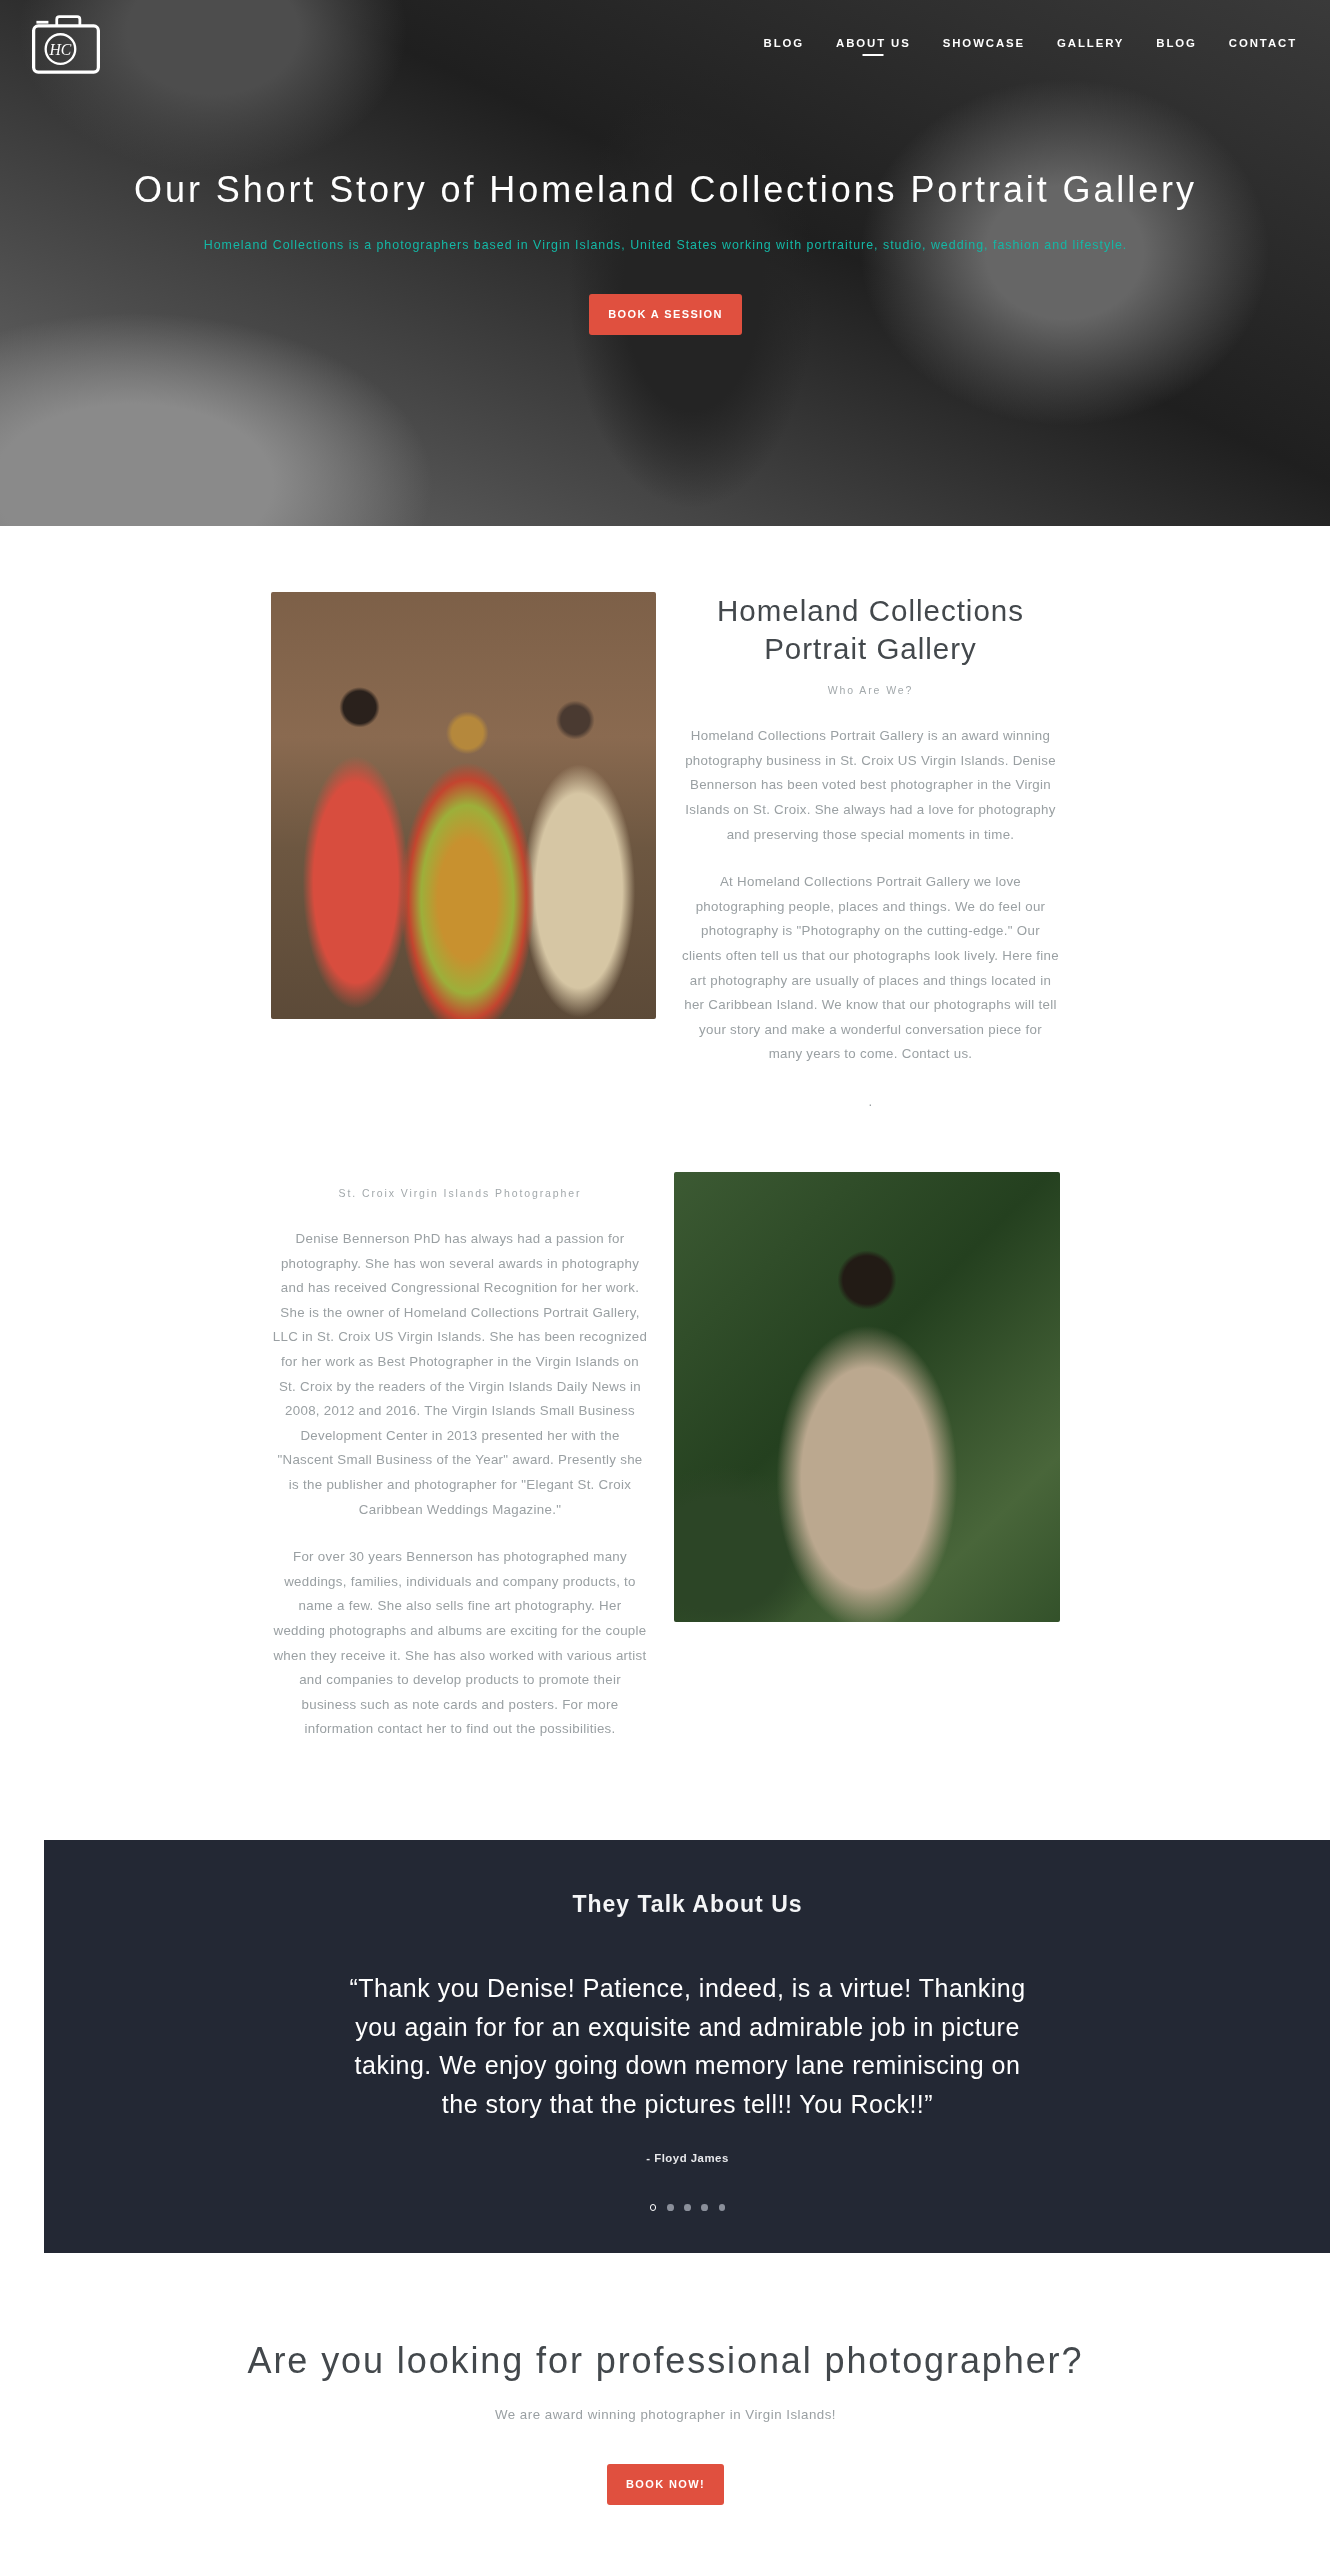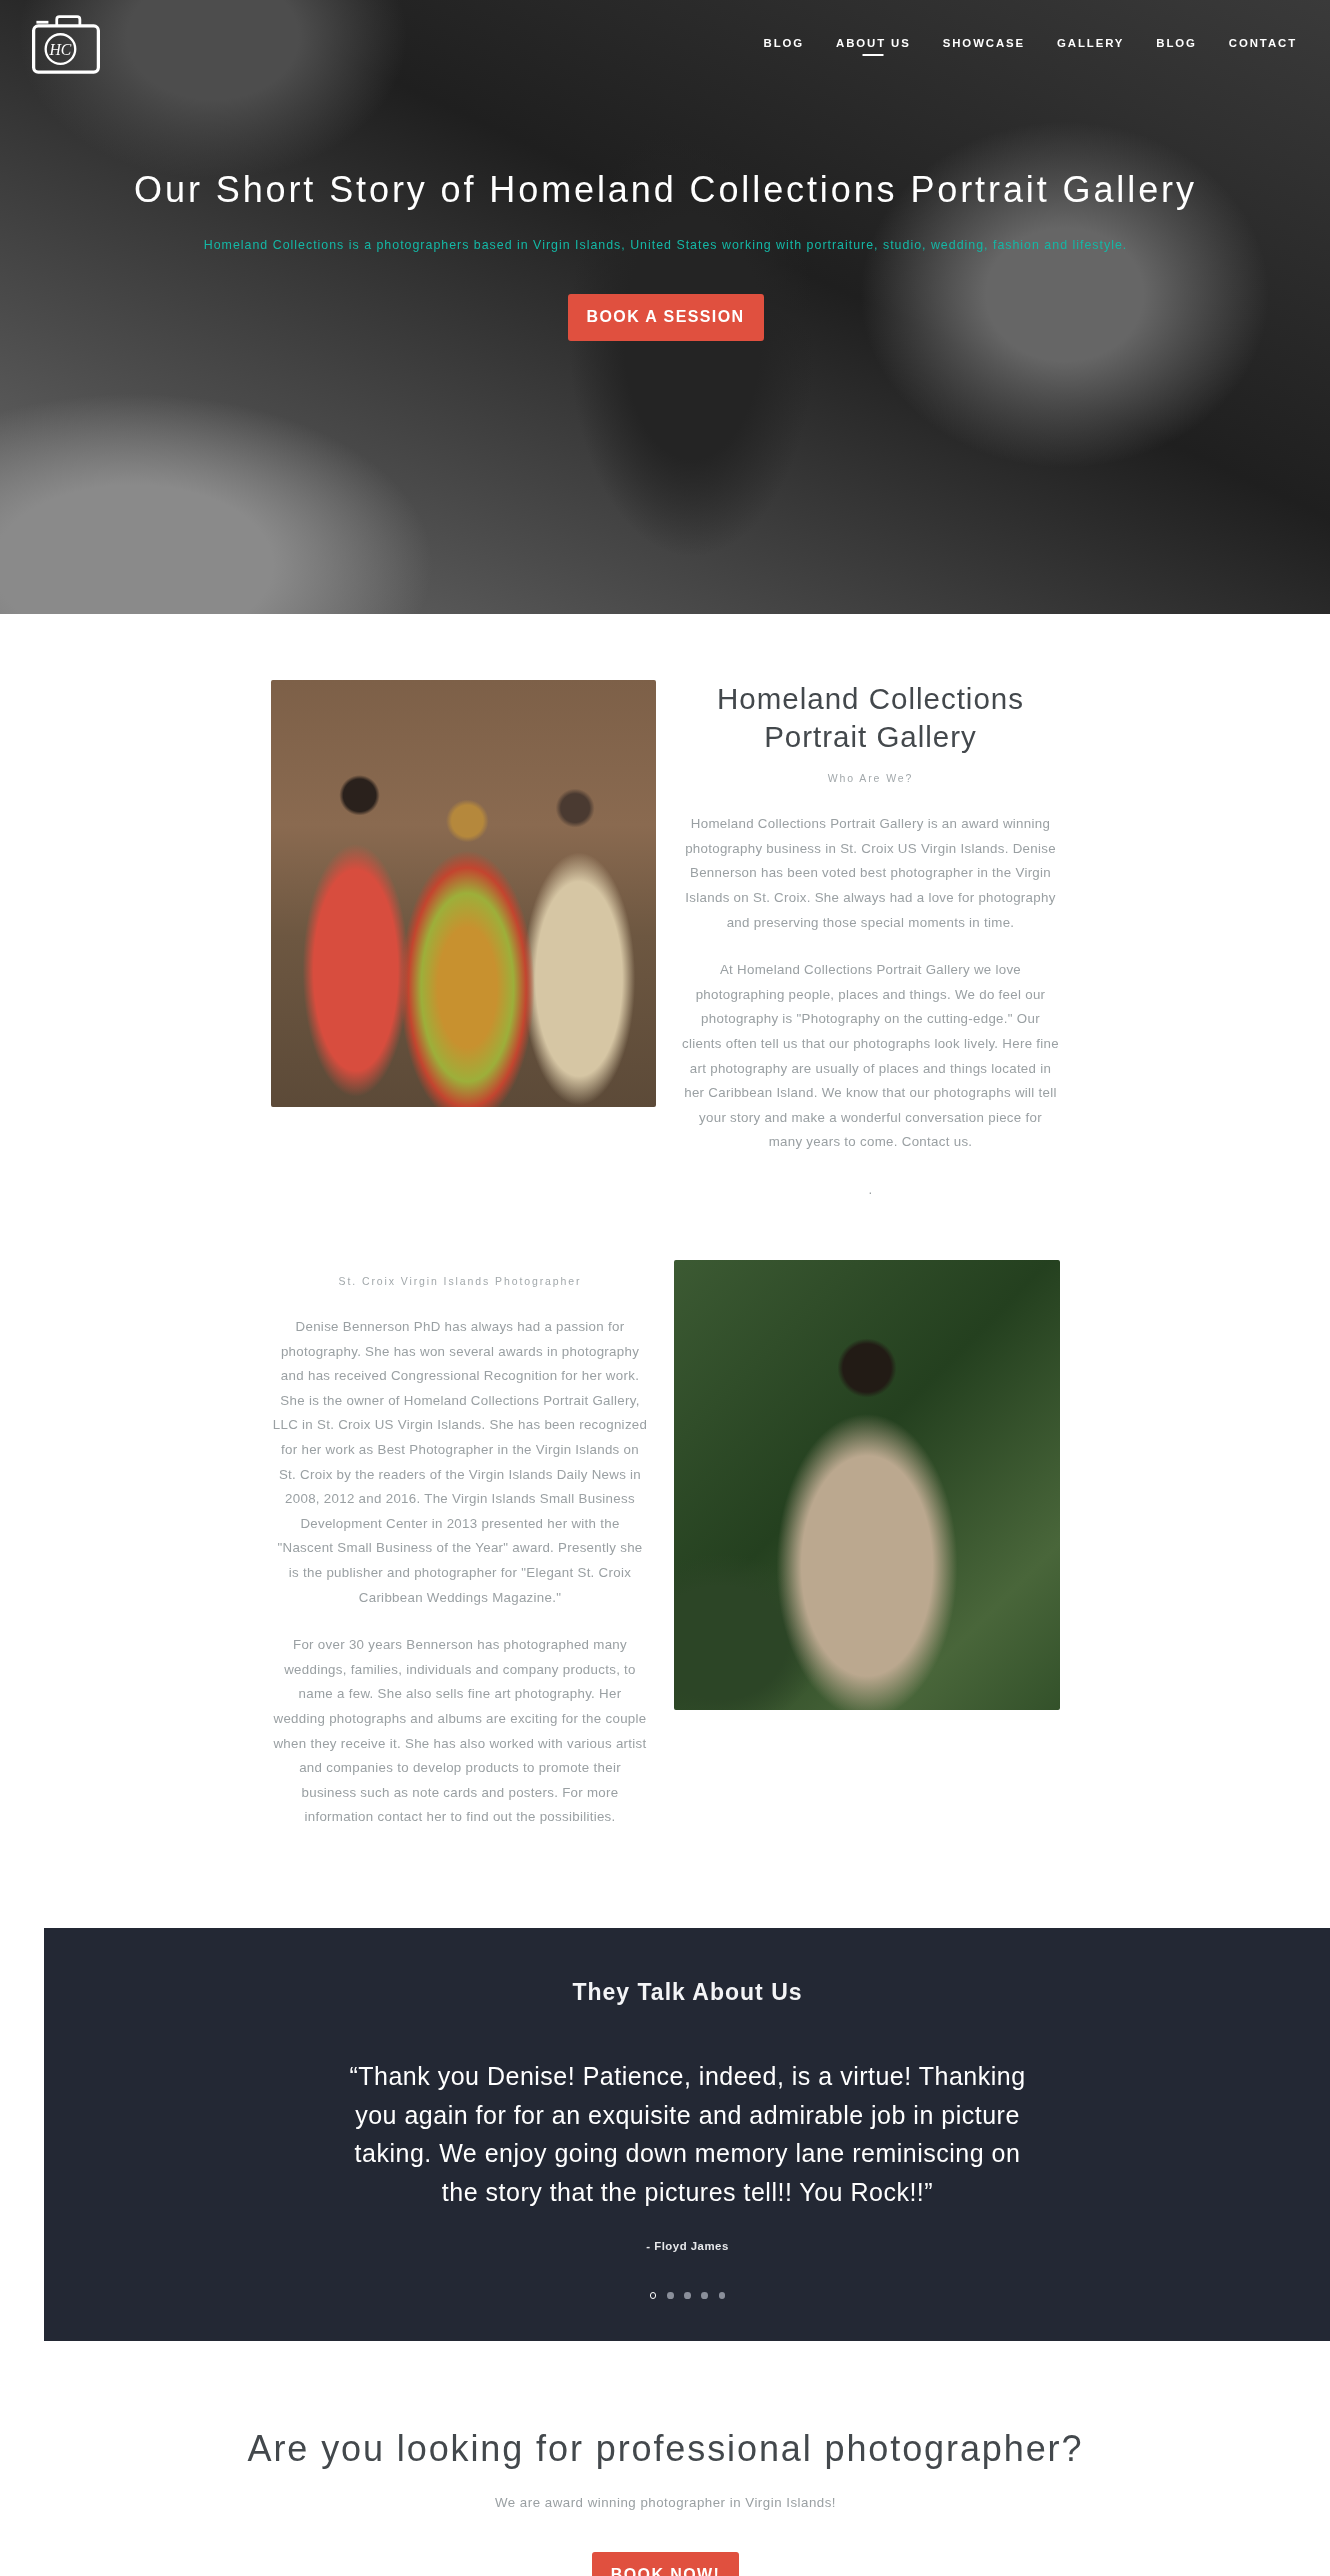--- a/index.html
+++ b/index.html
@@ -1,38 +1,38 @@
 <!DOCTYPE html>
 <html style="font-size:15px"><head>
 <meta charset="utf-8">
 <style>
   * { margin:0; padding:0; box-sizing:border-box; }
   body { width:1331px; background:#fff; font-family:"Liberation Sans", sans-serif; }
   .container { width:789px; margin:0 auto; }
 
   
-  .hero { position:relative; height:614px; overflow:hidden; background:#1d1d1d; }
+  .hero { position:relative; height:526px; overflow:hidden; background:#1d1d1d; }
   .hero-bg { position:absolute; inset:0;
     background:
       radial-gradient(ellipse 285px 209px at 16% 6%, #4d4d4d 0 30%, transparent 68%),
       radial-gradient(ellipse 314px 266px at 80% 48%, #666 0 25%, transparent 65%),
       radial-gradient(ellipse 171px 304px at 52% 55%, #242424 0 40%, transparent 72%),
       radial-gradient(ellipse 399px 228px at 10% 92%, #8a8a8a 0 35%, transparent 75%),
       linear-gradient(205deg, #3a3a3a 0%, #1f1f1f 42%, #4b4b4b 75%, #6e6e6e 100%);
   }
   .topbar { position:absolute; top:0; left:0; right:0; display:flex; justify-content:space-between; align-items:flex-start; padding:9.5px 34px 0 28.5px; z-index:3; }
   .logo svg { display:block; }
   .mainnav { display:flex; align-items:center; margin-top:27px; }
   .nav-link { color:#fff; text-decoration:none; font-size:11.4px; font-weight:bold; letter-spacing:1.9px; margin-left:32px; padding-bottom:7.6px; position:relative; cursor:pointer; }
   .nav-link.active::after { content:""; position:absolute; left:50%; transform:translateX(-50%); bottom:0; width:21px; height:1.9px; background:#fff; }
   .hero-content { position:relative; z-index:2; text-align:center; padding-top:169px; }
   .hero-content h1 { color:#fff; font-size:36px; font-weight:normal; letter-spacing:2.9px; }
   .hero-content .hero-sub { color:#14b8a6; font-size:12.4px; letter-spacing:1px; margin-top:27px; }
   .btn { display:inline-block; background:#e0503f; color:#fff; border:none; font-family:"Liberation Sans",sans-serif;
-         font-size:16px; font-weight:bold; letter-spacing:1.4px; padding:14.3px 19px; border-radius:2.9px; cursor:pointer; }
+         font-size:11px; font-weight:bold; letter-spacing:1.4px; padding:14.3px 19px; border-radius:2.9px; cursor:pointer; }
   .hero-content .btn { margin-top:42px; }
 
   
   .about { padding:66px 0 75px; background:#fff; }
   .row { display:flex; gap:25px; }
   .row2 { margin-top:57px; }
   .col.text { flex:1; text-align:center; }
   .col.text h2 { font-size:29.5px; font-weight:normal; color:#43484c; letter-spacing:1px; line-height:1.3; white-space:pre-line; }
   .subheading { font-size:10.5px; color:#a2a8ab; letter-spacing:1.9px; margin:15px 0 28.5px; }
   .col.text p { font-size:13.3px; color:#9aa0a3; line-height:1.85; letter-spacing:0.3px; margin-bottom:23px; }

